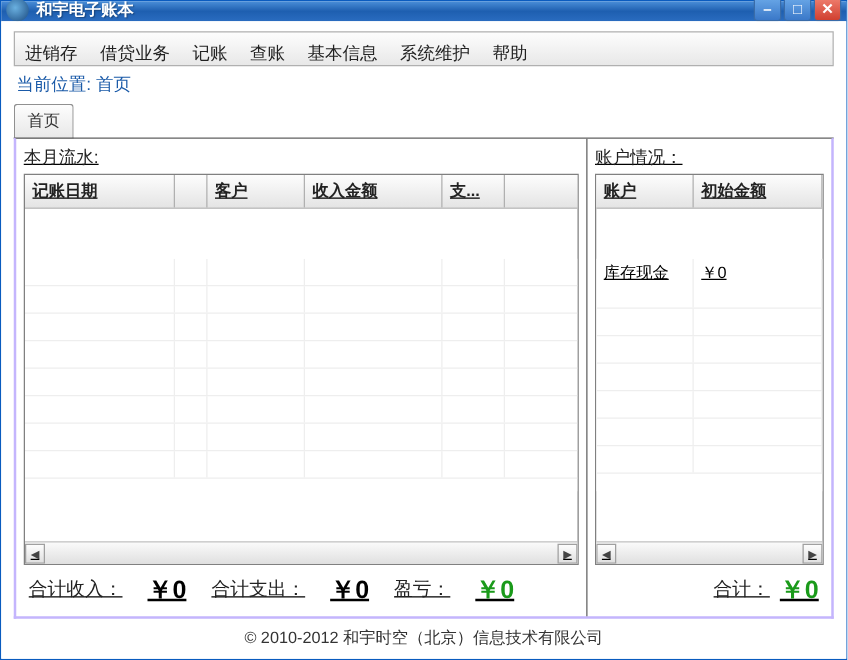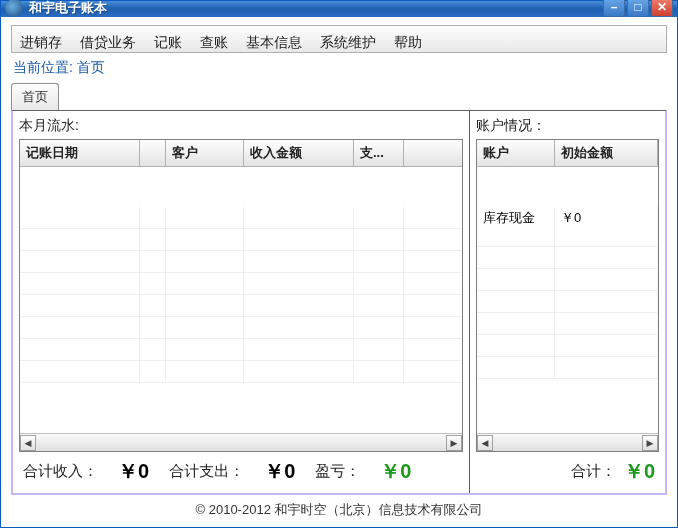--- a/index.html
+++ b/index.html
@@ -18,21 +18,21 @@
 .client { flex: 1; display: flex; flex-direction: column; padding: 8px 10px 4px 10px; background: #fff; }
 
 .menubar { height: 28px; border: 1px solid #b0b0b0; background: linear-gradient(to bottom, #fdfdfd, #e8e8e8); display: flex; align-items: flex-end; padding: 0 8px; gap: 18px; }
 .menuitem { font-size: 14px; color: #222; cursor: pointer; }
 
 .breadcrumb { padding: 6px 2px; font-size: 14px; color: #1a5aa8; }
 
 .tab-row { display: flex; }
 .tab { padding: 4px 10px; border: 1px solid #909090; border-bottom: 1px solid #a0a0a0; background: linear-gradient(to bottom, #fdfdfd, #e8e8e8); border-radius: 3px 3px 0 0; font-size: 13px; color: #333; cursor: pointer; }
 
-.content-border { flex: 1; border: 2px solid #c4b5fd; border-top: 1px solid #606060; display: flex; flex-direction: column; margin-top: -1px; }
+.content-border { flex: 1; border: 2px solid #c4b5fd; border-top: 1px solid #606060; display: flex; flex-direction: column; margin-top: -1px; text-decoration: underline; }
 
 .panels { flex: 1; display: flex; }
 .panel-left { flex: 1; display: flex; flex-direction: column; border-right: 1px solid #606060; padding: 4px 6px; }
 .panel-right { width: 195px; display: flex; flex-direction: column; padding: 4px 6px; }
 
 .panel-title { font-size: 14px; color: #222; padding: 2px 0 4px 0; }
 
 .table-wrap { flex: 1; border: 1px solid #808080; display: flex; flex-direction: column; overflow: hidden; gap: 40px; }
 .thead { display: flex; background: linear-gradient(to bottom, #fdfdfd, #e4e4e4); border-bottom: 1px solid #b0b0b0; }
 .th { border-right: 1px solid #b0b0b0; padding: 4px 6px; font-size: 13px; font-weight: bold; color: #222; overflow: hidden; white-space: nowrap; }

